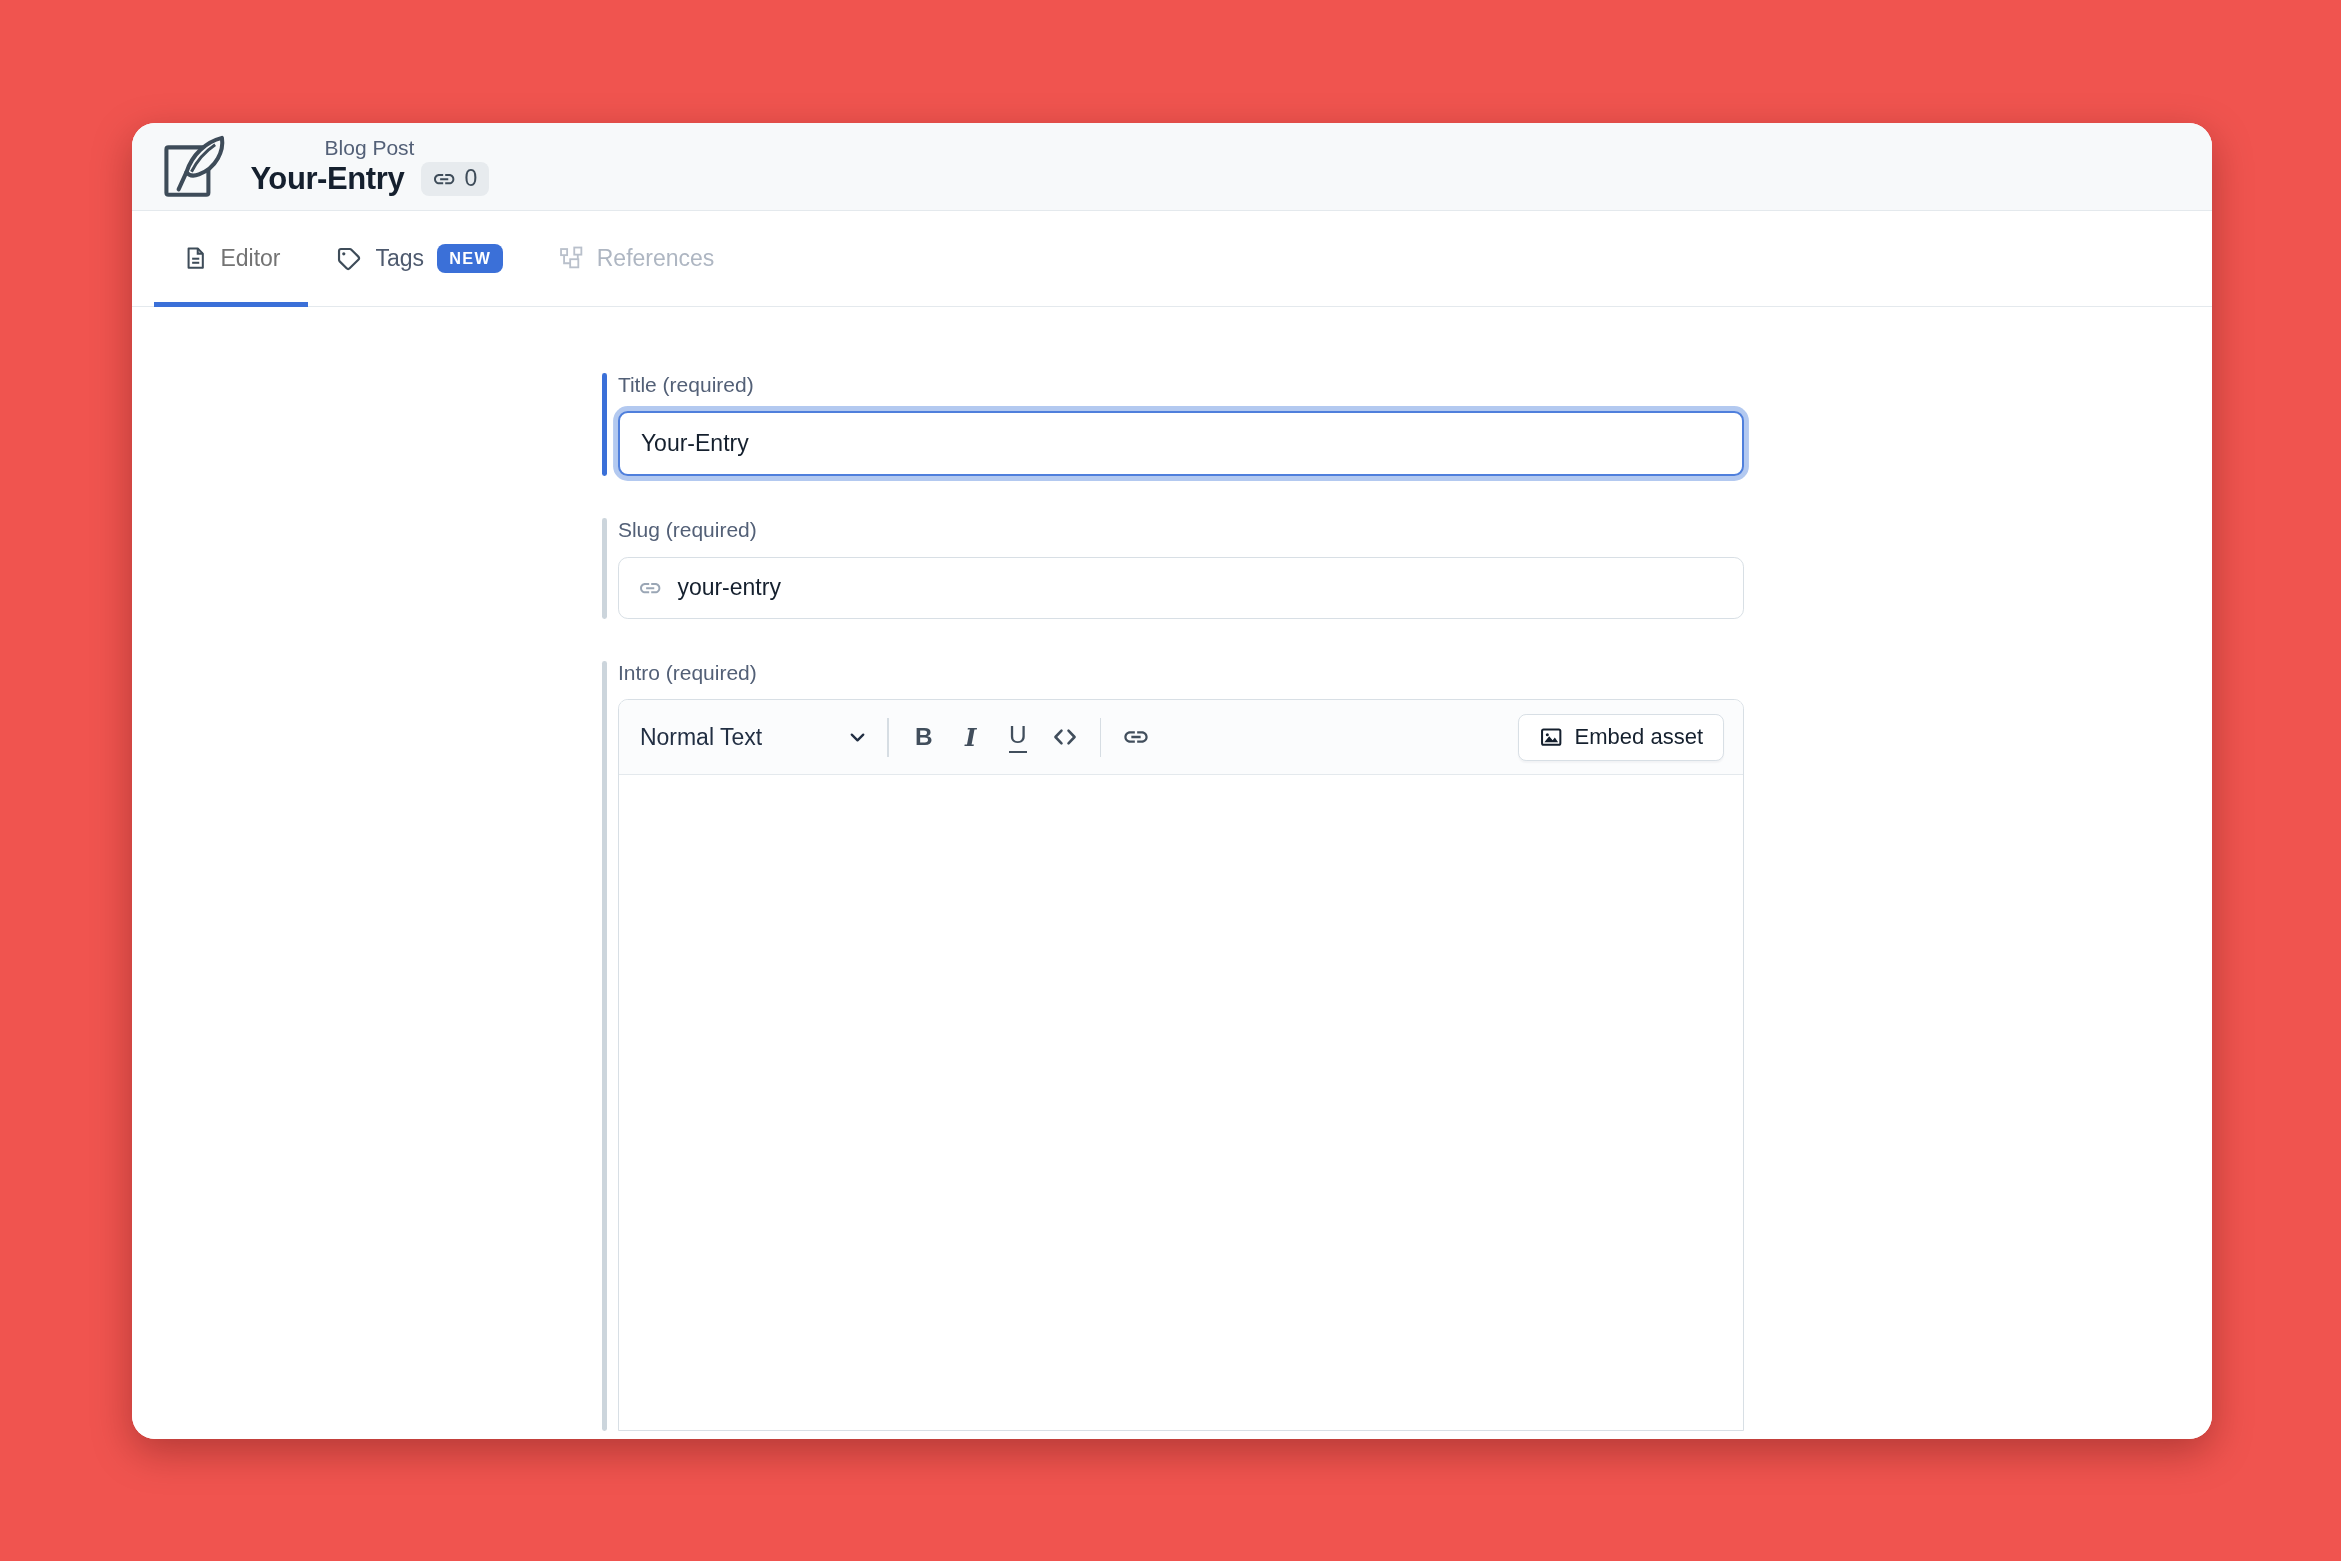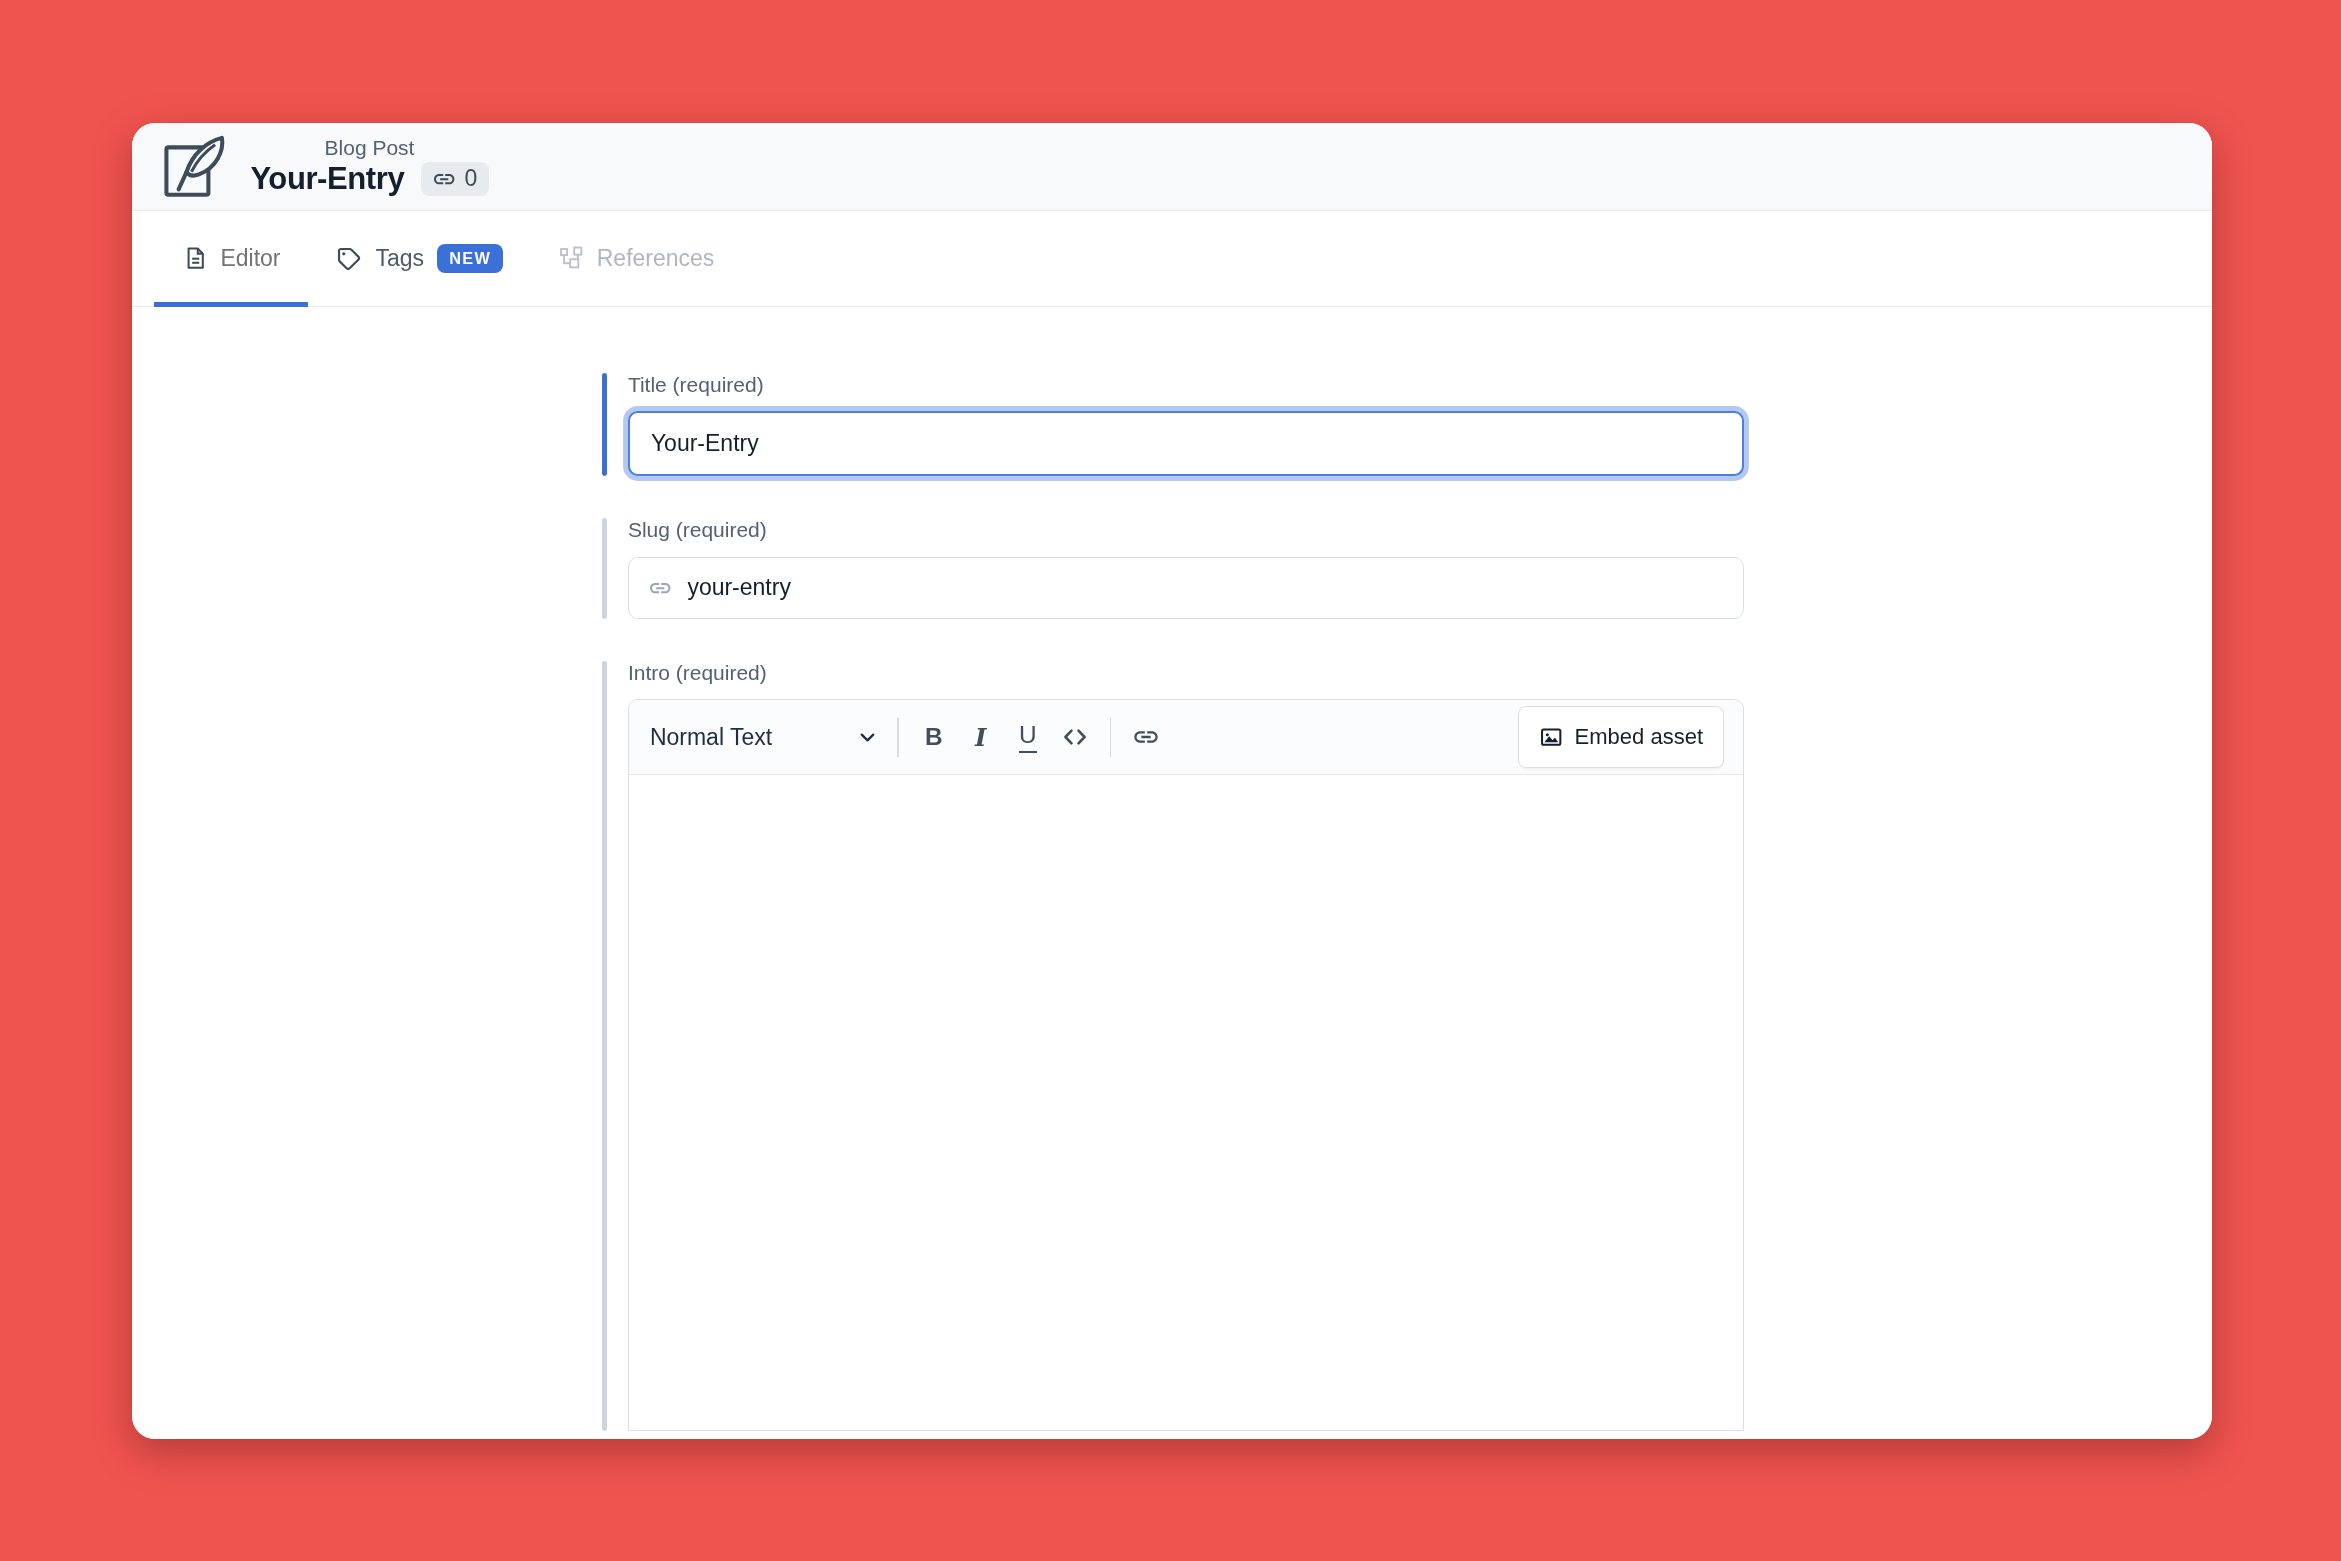--- a/index.html
+++ b/index.html
@@ -72,21 +72,21 @@
     font-size: 16.3px; font-weight: 700; letter-spacing: 1.3px;
     border-radius: 8.1px; padding: 6.5px 12.2px; line-height: 16.3px;
   }
   
   .content { flex: 1 1 auto; background: #ffffff; padding-top: 66px; position: relative; overflow: hidden; }
   .fields { margin-left: 470px; width: 1142px; }
   .field { display: flex; }
   .field + .field { margin-top: 42px; }
   .field-bar { width: 4.9px; border-radius: 2.4px; flex: 0 0 4.9px; background: #ccd5dc; }
   .field-bar.focused { background: #3b70d8; }
-  .field-body { flex: 1 1 auto; margin-left: 21px; min-width: 0; }
+  .field-body { flex: 1 1 auto; margin-left: 11px; min-width: 0; }
   .field-label { font-size: 21px; color: #536077; margin-bottom: 14px; line-height: 24.4px; }
   .text-input {
     width: 100%; height: 65px;
     font-family: "Liberation Sans", sans-serif;
     font-size: 23px; color: #15202e;
     background: #ffffff;
     border: 1.6px solid #d8dfe5; border-radius: 9.8px;
     padding: 0 21px;
     outline: none;
   }
@@ -139,21 +139,21 @@
     width: 47px; height: 49px;
     display: flex; align-items: center; justify-content: center;
     color: #414e5c; cursor: pointer; border-radius: 6.5px;
     font-size: 24.4px;
   }
   .tb-bold { font-weight: 800; }
   .tb-italic { font-family: "DejaVu Serif", serif; font-style: italic; font-weight: 700; }
   .tb-underline span { border-bottom: 2.4px solid #414e5c; padding-bottom: 1.6px; }
   .tb-spacer { flex: 1 1 auto; }
   .embed-btn {
-    height: 62px;
+    height: 47px;
     display: flex; align-items: center; gap: 11.4px;
     border: 1.6px solid #d8dfe5; border-radius: 8.1px;
     background: #ffffff; cursor: pointer;
     padding: 0 19.5px; margin-right: 6.5px;
     font-size: 22px; font-weight: 500; color: #15202e;
     box-shadow: 0 1.6px 1.6px rgba(20,30,40,0.04);
   }
   .rte-body { flex: 1 1 auto; background: #ffffff; }
   .icon { display: inline-flex; flex: 0 0 auto; }
   svg { display: block; }

